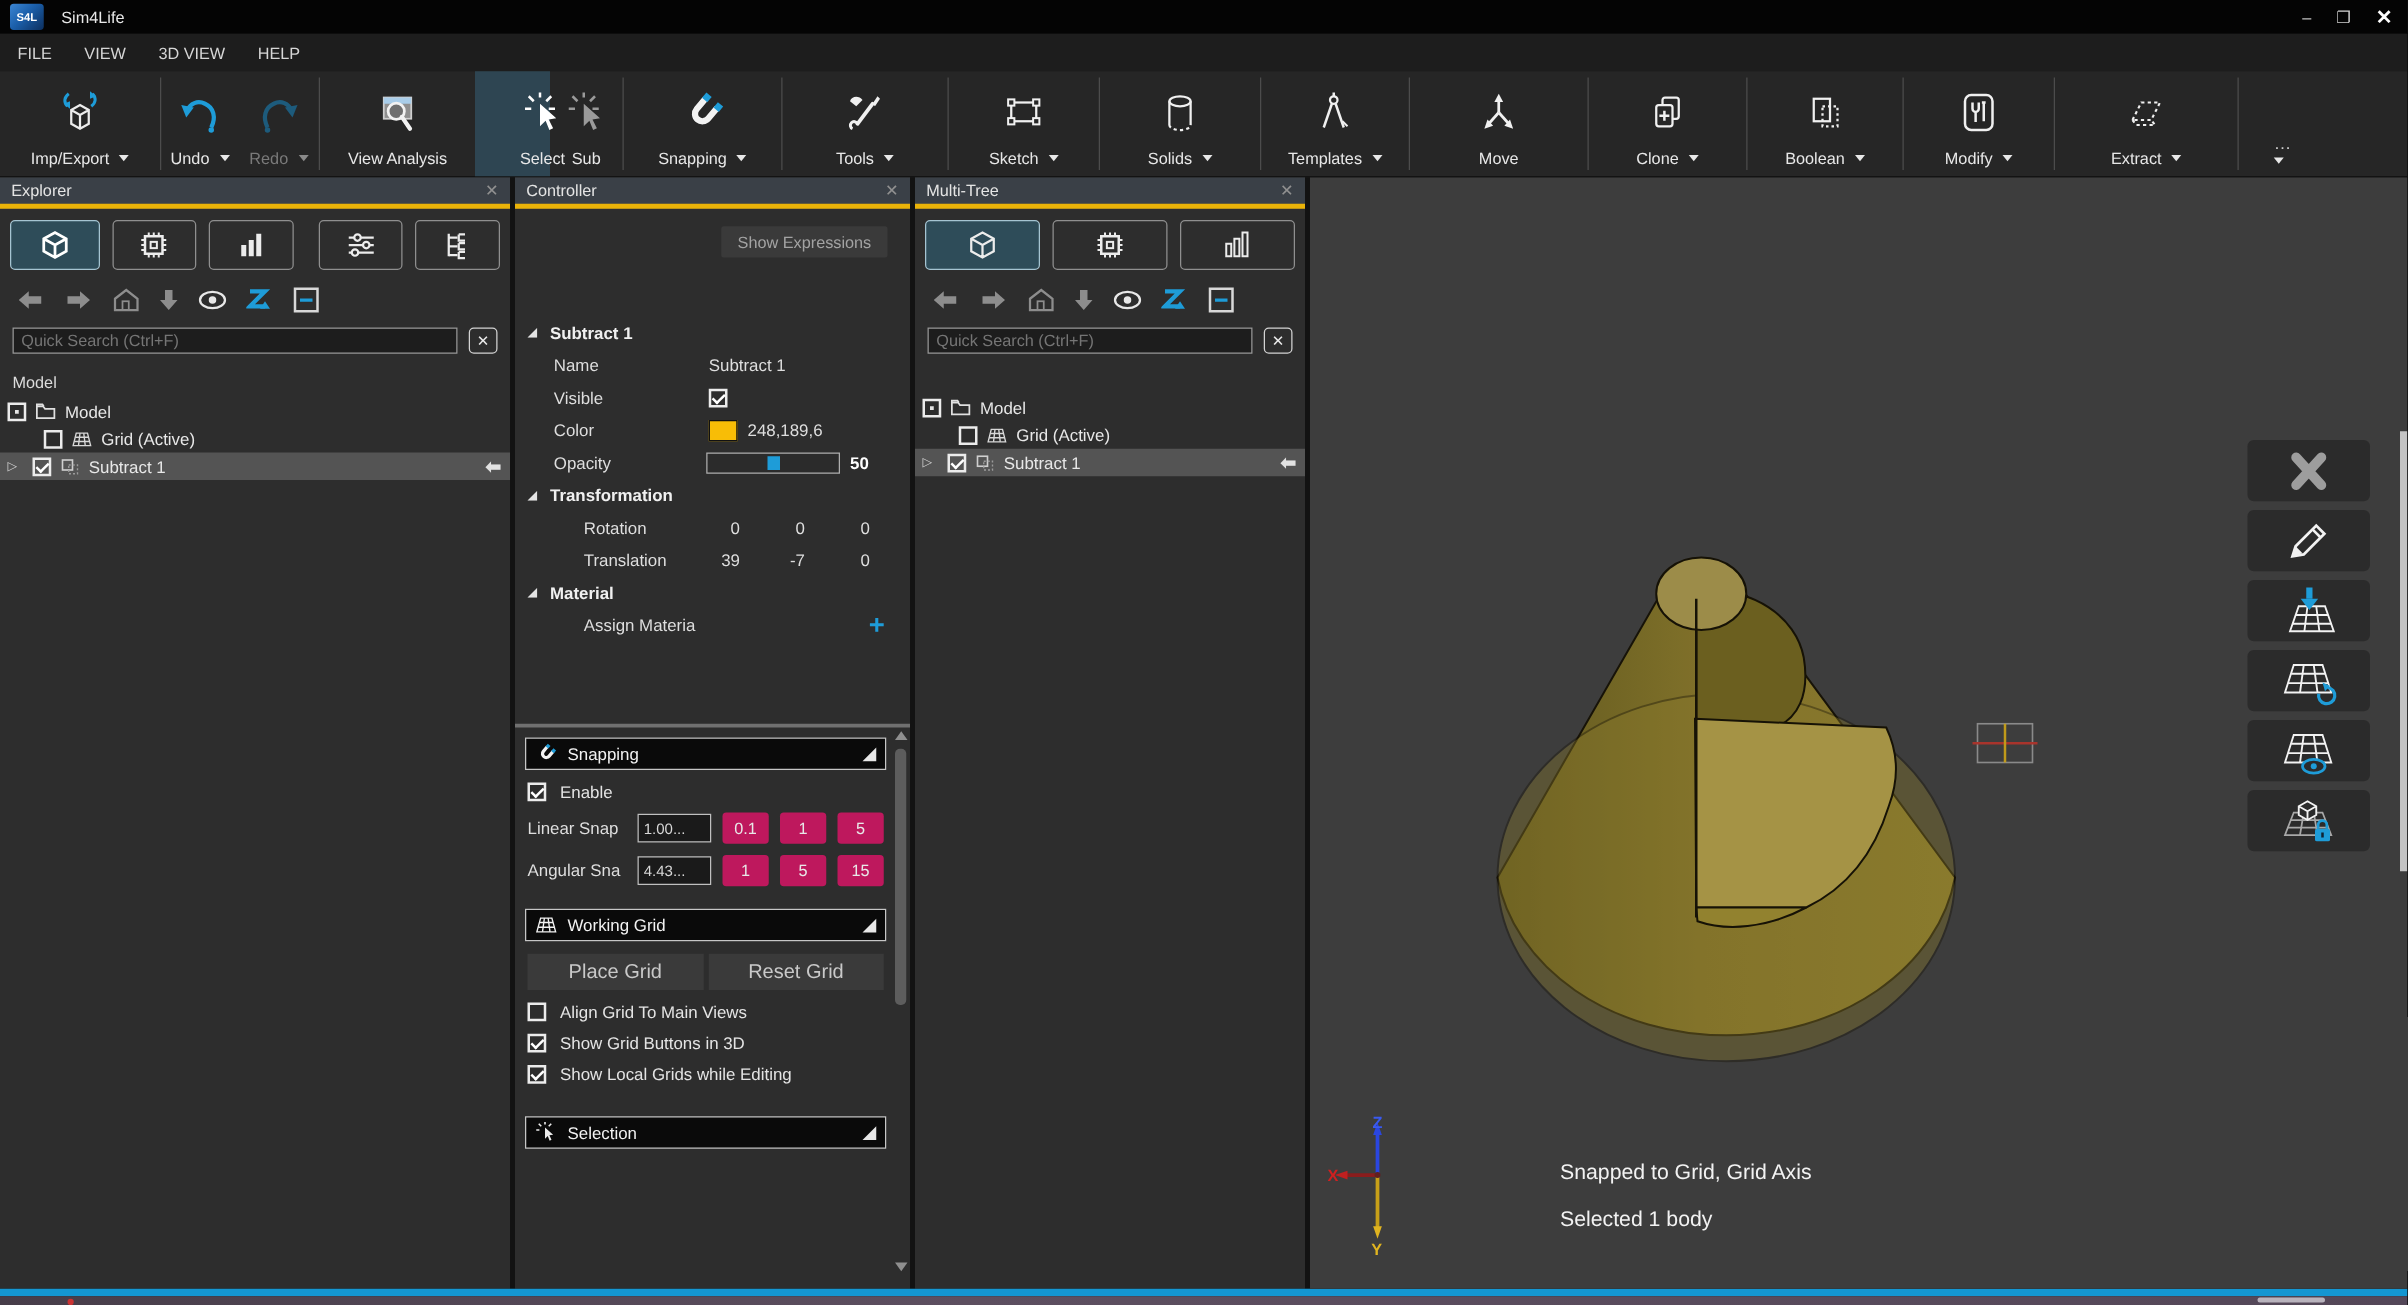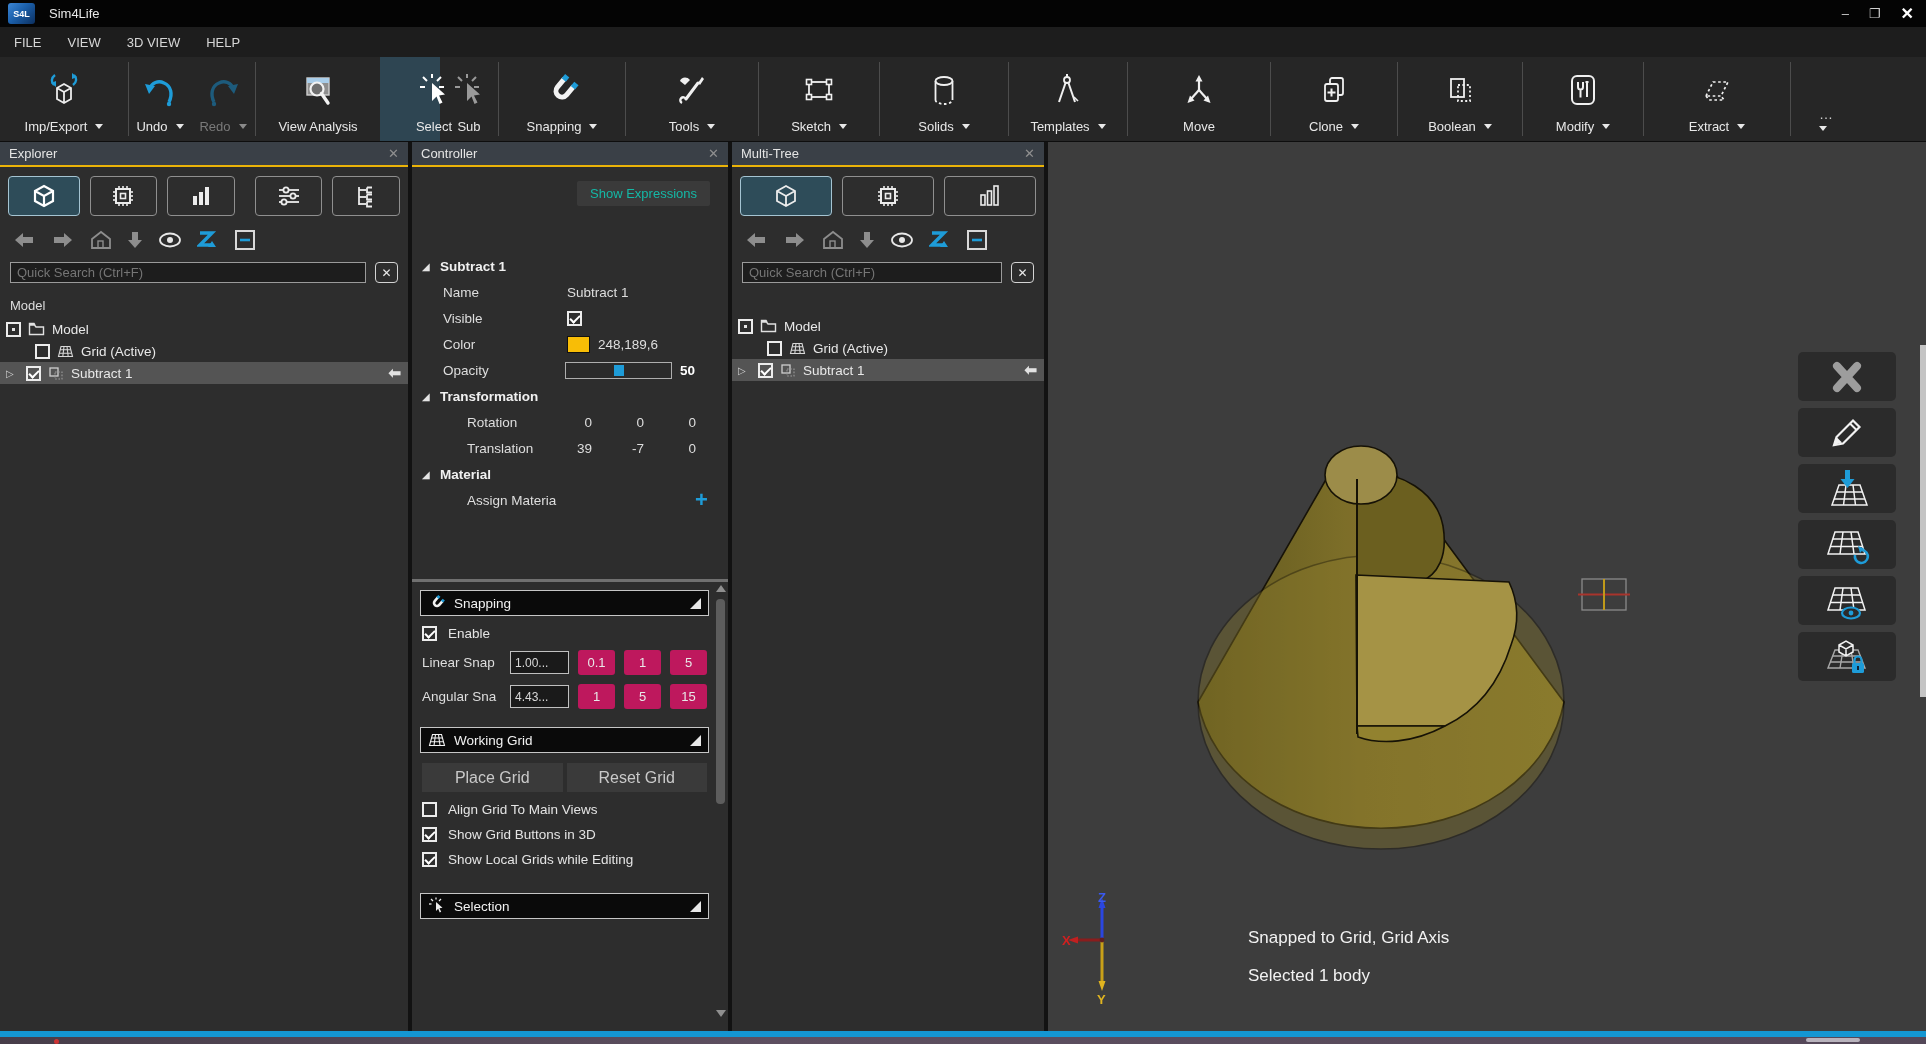--- a/index.html
+++ b/index.html
@@ -32,21 +32,21 @@
   .tb-sep { width:1px; background:#4c4c4c; margin:5px 0; flex:0 0 auto; }
   .dd { width:0; height:0; border-left:4px solid transparent; border-right:4px solid transparent; border-top:5px solid #e8e8e8; }
   .tb-overflow { flex:1; display:flex; flex-direction:column; align-items:flex-start; justify-content:flex-end;
                  padding:0 0 10px 28px; color:#cfcfcf; }
   .tb-overflow .dots { font-size:14px; letter-spacing:1px; line-height:8px; }
 
   
   .main { flex:1; display:flex; background:#121212; gap:4px; min-height:0; }
   .panel { background:#2d2d2d; display:flex; flex-direction:column; min-height:0; }
   .panel-header { height:25px; background:#3a4047; display:flex; align-items:center; padding:0 9px;
-                  font-size:13px; color:#e4e4e4; border-bottom:2px solid #eab308; flex:0 0 auto; }
+                  font-size:13px; color:#e4e4e4; border-bottom:4px solid #eab308; flex:0 0 auto; }
   .panel-close { margin-left:auto; color:#909090; font-size:13px; }
 
   .explorer { width:408px; }
   .controller { width:316px; }
   .multitree { width:312px; }
   .viewport { flex:1; position:relative; background:#3d3d3d; overflow:hidden; }
 
   
   .tabs-row { display:flex; padding:9px 8px 6px 8px; gap:10px; align-items:center; }
   .tab-btn { height:40px; border:1px solid #8f8f8f; border-radius:4px; display:flex; align-items:center; justify-content:center; background:transparent; }
@@ -68,21 +68,21 @@
   .expander { width:13px; color:#cfcfcf; font-size:10px; flex:0 0 auto; }
   .row-back-arrow { position:absolute; right:7px; color:#e2e2e2; font-weight:bold; font-size:15px; }
 
   .checkbox { width:15px; height:15px; border:2px solid #ececec; background:transparent; position:relative; flex:0 0 auto; }
   .checkbox.checked::after { content:""; position:absolute; left:1px; top:2px; width:8px; height:4px;
                              border-left:2px solid #fff; border-bottom:2px solid #fff; transform:rotate(-45deg); }
   .checkbox.partial::after { content:""; position:absolute; left:4px; top:4px; width:3px; height:3px; background:#e4e4e4; }
 
   
   .ctrl-upper { height:412px; position:relative; flex:0 0 auto; }
-  .show-expr { position:absolute; right:18px; top:14px; background:#3a3a3a; color:#14b8a6; font-size:13px;
+  .show-expr { position:absolute; right:18px; top:14px; background:#3a3a3a; color:#a3a3a3; font-size:13px;
                padding:5px 13px; border-radius:2px; }
   .prop-area { position:absolute; top:86px; left:0; right:0; }
   .prop-row { height:26px; display:flex; align-items:center; font-size:13.5px; color:#dedede; position:relative; }
   .p-tri { position:absolute; left:10px; color:#e4e4e4; font-size:10px; }
   .p-title { margin-left:28px; font-weight:bold; color:#f0f0f0; }
   .p-lbl { margin-left:31px; }
   .p-lbl.sub { margin-left:55px; }
   .p-val { position:absolute; left:155px; }
   .num-col0 { position:absolute; left:140px; width:40px; text-align:right; }
   .num-col1 { position:absolute; left:192px; width:40px; text-align:right; }

